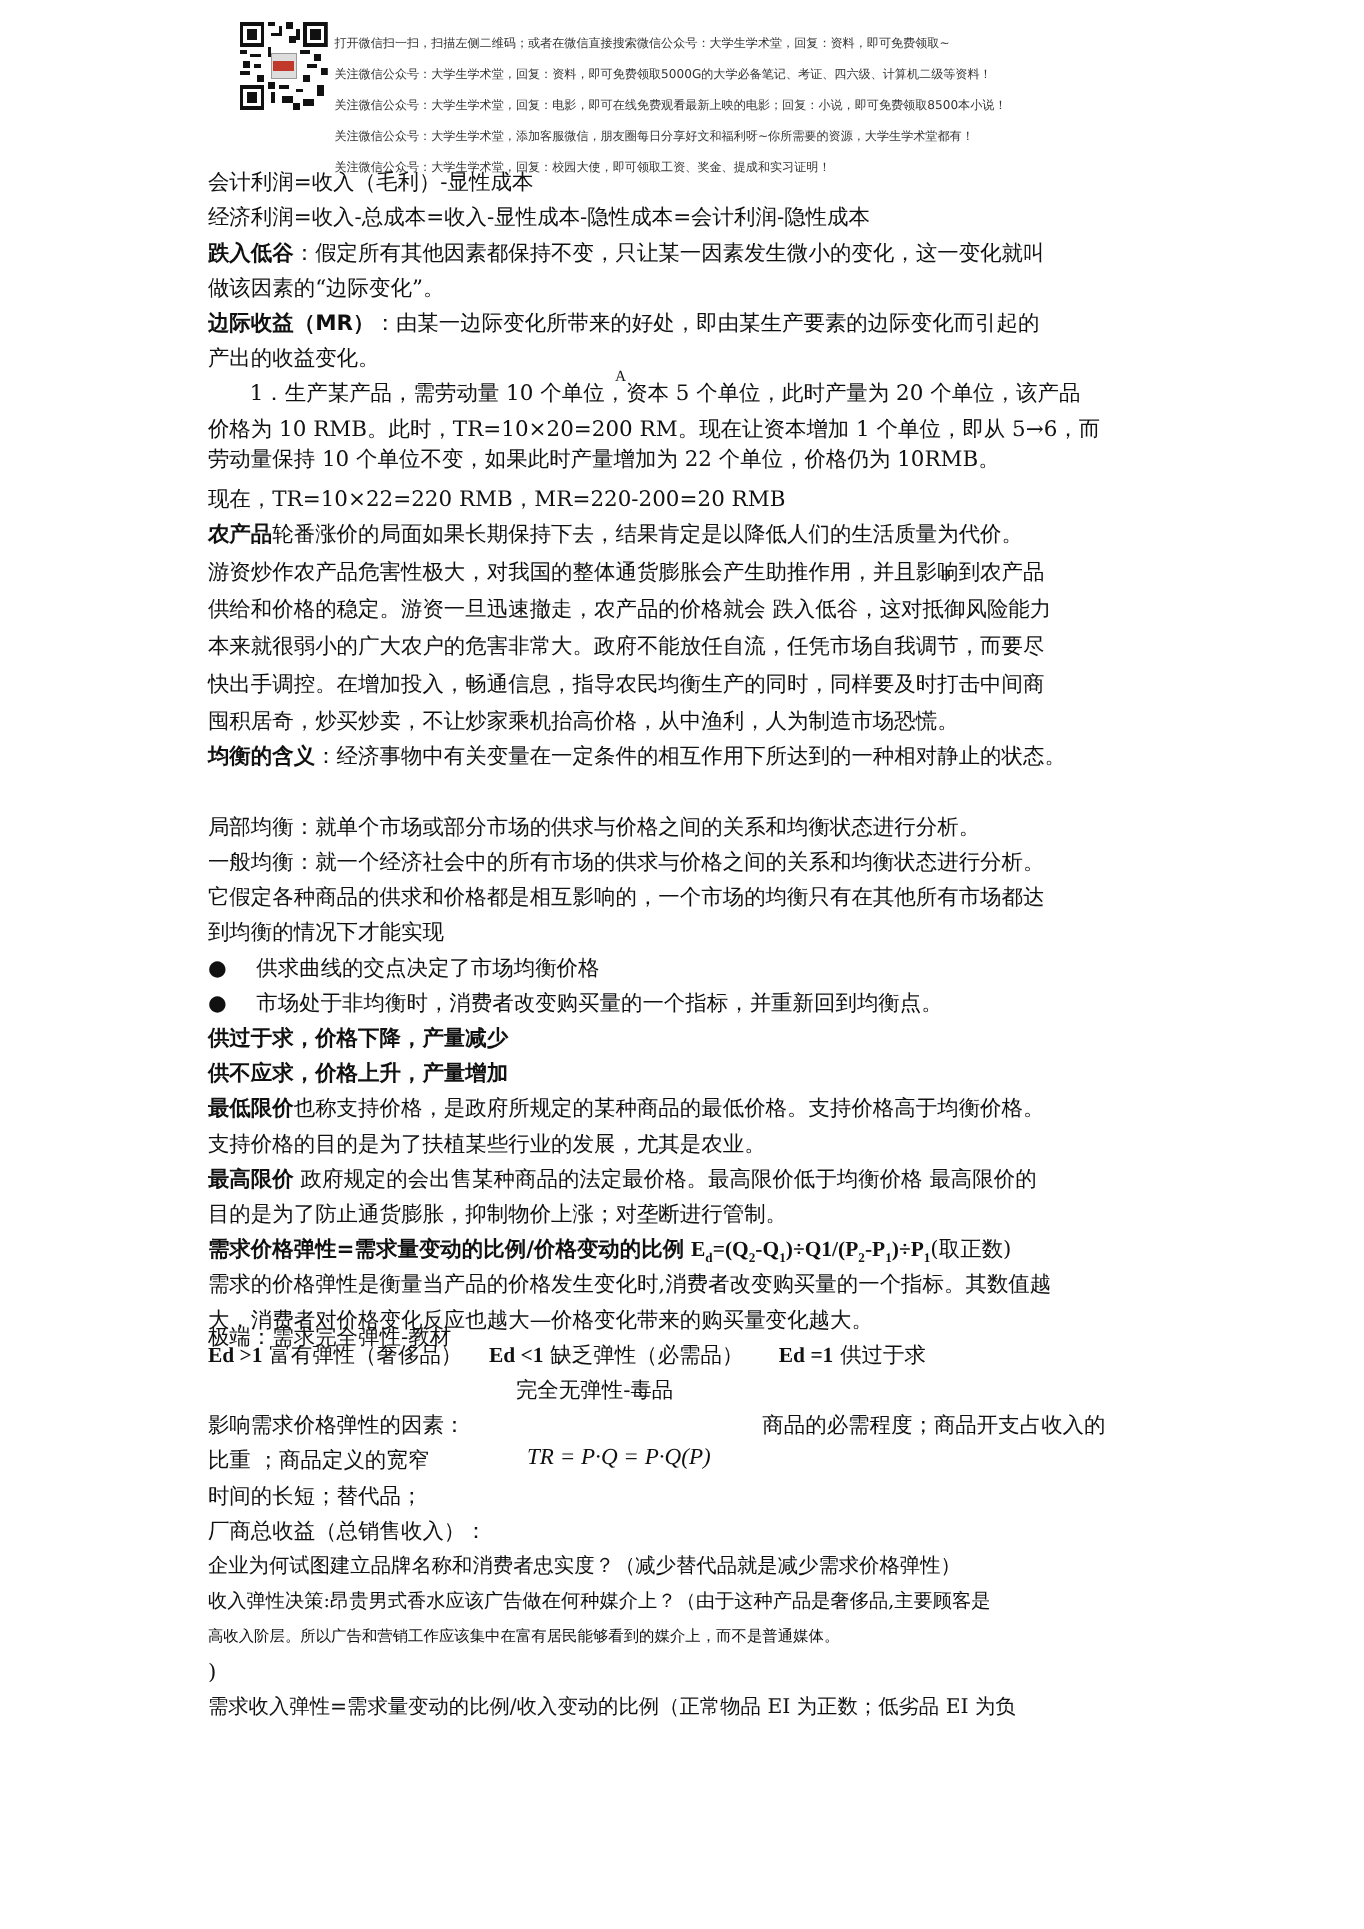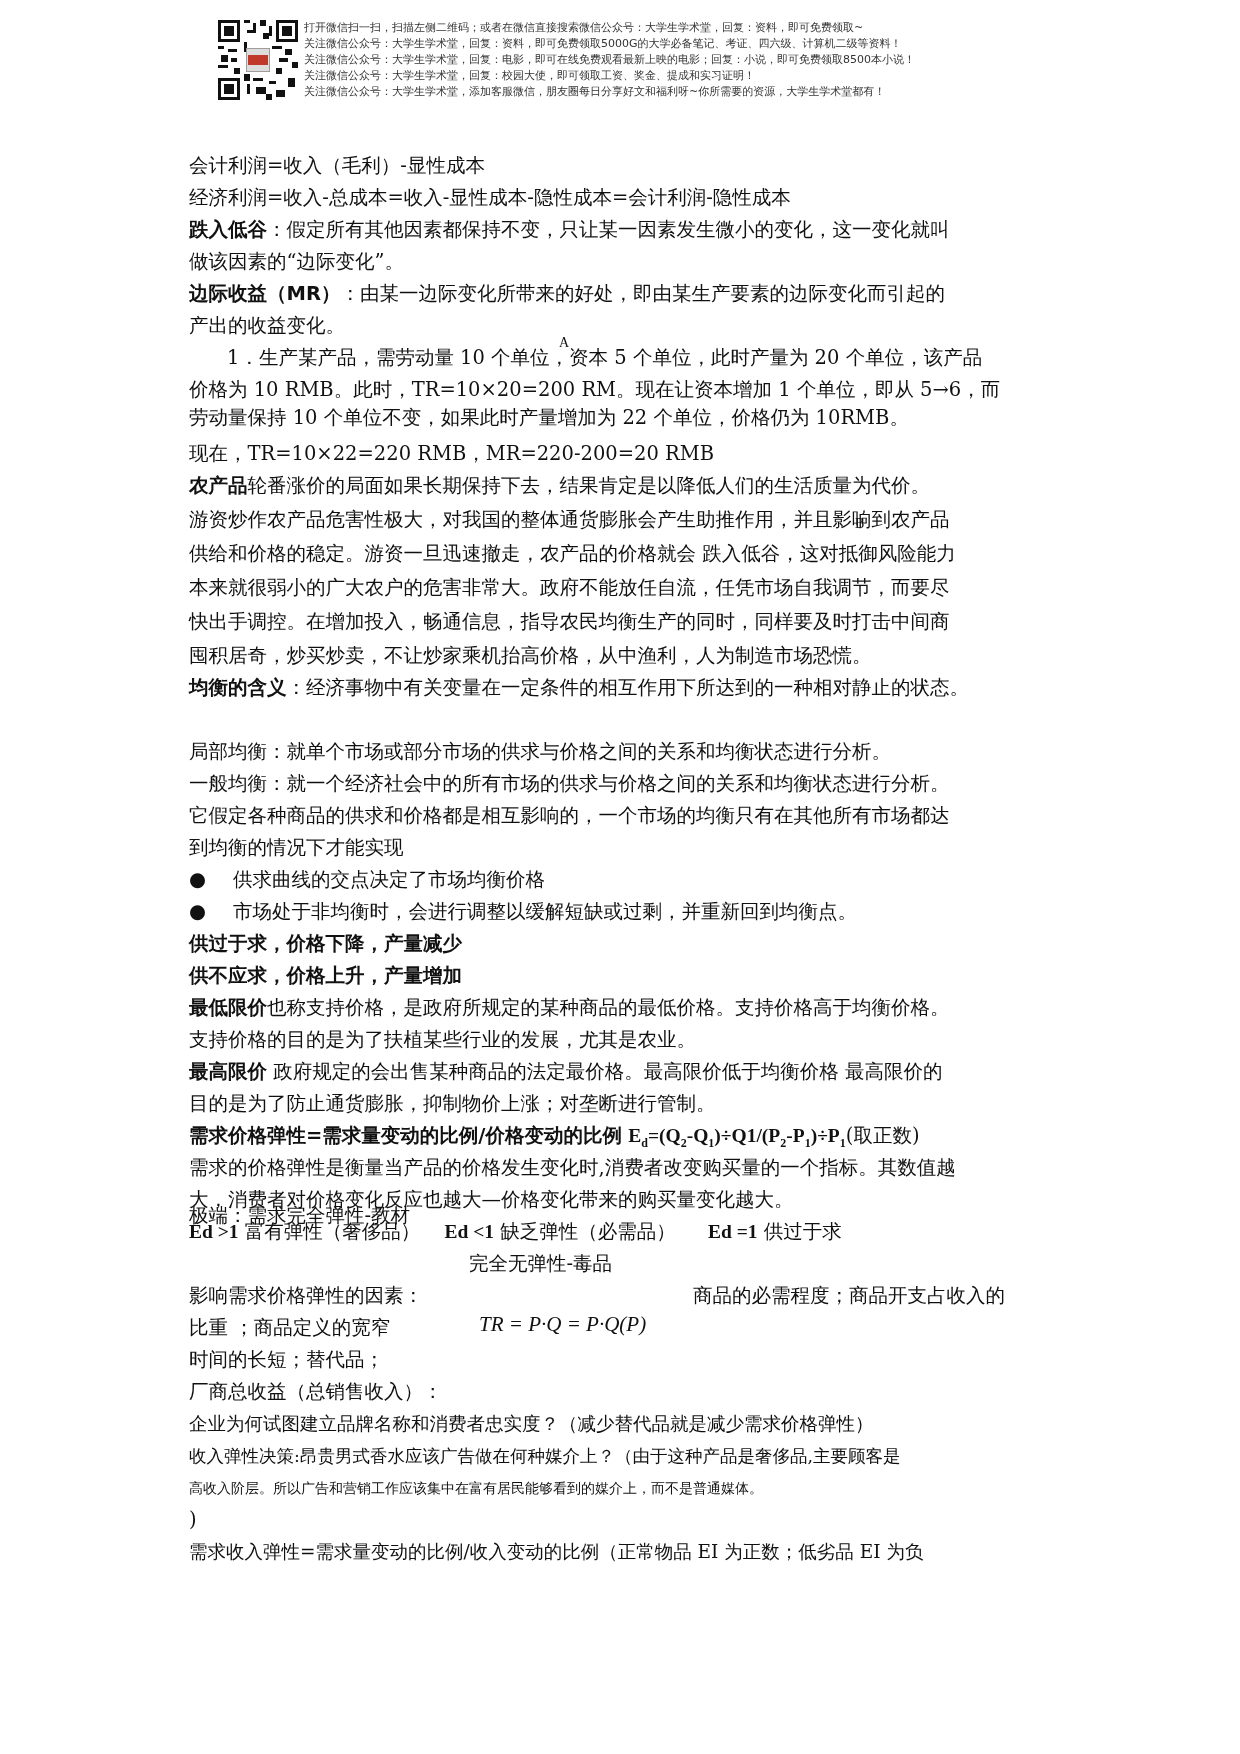--- a/index.html
+++ b/index.html
@@ -4,21 +4,21 @@
 <style>
   html, body { margin: 0; padding: 0; background: #ffffff; }
   body { width: 1240px; height: 1754px; position: relative; overflow: hidden;
          font-family: "DejaVu Serif", "Liberation Serif", serif; color: #111; }
   .header { position: absolute; left: 218px; top: 20px; width: 740px; height: 84px; }
   .qr { position: absolute; left: 0; top: 0; width: 80px; height: 80px; }
   .qr svg { width: 80px; height: 80px; display: block; }
   .promo { position: absolute; left: 86px; top: 0; width: 660px;
            font-family: "DejaVu Sans", "Liberation Sans", sans-serif;
            font-size: 11px; line-height: 16px; color: #333; white-space: nowrap; }
-  .promo div { height: 16px; }
+  .promo div { height: 16px; margin-top: 12px; }
   .content { position: absolute; left: 189px; top: 150px; width: 880px; }
   .line { position: absolute; left: 0; white-space: nowrap; font-size: 19.5px;
           line-height: 32px; height: 32px; }
   .b { font-weight: bold; font-family: "DejaVu Sans", "Liberation Sans", sans-serif; }
   .kai { font-family: "DejaVu Serif", "Liberation Serif", serif; }
   .bullet { display: inline-block; width: 44px; }
   .marker { position: absolute; font-size: 14px; font-family: "Liberation Serif", serif; }
   .formula { position: absolute; font-style: italic; font-family: "Liberation Serif", serif;
              font-size: 21px; white-space: nowrap; }
   sub { font-size: 12px; }
@@ -68,22 +68,22 @@
           <rect x="15" y="23" width="2" height="2"></rect>
       </g>
       <rect x="9" y="9" width="7" height="7" fill="#ddd" stroke="#999" stroke-width="0.3"></rect>
       <rect x="9.5" y="11" width="6" height="3" fill="#c0392b"></rect>
     </svg>
   </div>
   <div class="promo">
     <div>打开微信扫一扫，扫描左侧二维码；或者在微信直接搜索微信公众号：大学生学术堂，回复：资料，即可免费领取~</div>
     <div>关注微信公众号：大学生学术堂，回复：资料，即可免费领取5000G的大学必备笔记、考证、四六级、计算机二级等资料！</div>
     <div>关注微信公众号：大学生学术堂，回复：电影，即可在线免费观看最新上映的电影；回复：小说，即可免费领取8500本小说！</div>
+    <div>关注微信公众号：大学生学术堂，添加客服微信，朋友圈每日分享好文和福利呀~你所需要的资源，大学生学术堂都有！</div>
     <div>关注微信公众号：大学生学术堂，回复：校园大使，即可领取工资、奖金、提成和实习证明！</div>
-    <div>关注微信公众号：大学生学术堂，添加客服微信，朋友圈每日分享好文和福利呀~你所需要的资源，大学生学术堂都有！</div>
   </div>
 </div>
 
 <div class="content">
   <div class="line" style="top:0px">会计利润=收入（毛利）-显性成本</div>
   <div class="line" style="top:32px">经济利润=收入-总成本=收入-显性成本-隐性成本=会计利润-隐性成本</div>
   <div class="line" style="top:64px"><span class="b">跌入低谷</span><span>：假定所有其他因素都保持不变，只让某一因素发生微小的变化，这一变化就叫</span></div>
   <div class="line" style="top:96px">做该因素的“边际变化”。</div>
   <div class="line" style="top:128px"><span class="b">边际收益（MR）</span><span>：由某一边际变化所带来的好处，即由某生产要素的边际变化而引起的</span></div>
   <div class="line" style="top:160px">产出的收益变化。</div>
@@ -100,21 +100,21 @@
   <div class="line kai" style="top:422px">本来就很弱小的广大农户的危害非常大。政府不能放任自流，任凭市场自我调节，而要尽</div>
   <div class="line kai" style="top:456px">快出手调控。在增加投入，畅通信息，指导农民均衡生产的同时，同样要及时打击中间商</div>
   <div class="line kai" style="top:490px">囤积居奇，炒买炒卖，不让炒家乘机抬高价格，从中渔利，人为制造市场恐慌。</div>
 
   <div class="line" style="top:522px"><span class="b">均衡的含义</span><span>：经济事物中有关变量在一定条件的相互作用下所达到的一种相对静止的状态。</span></div>
   <div class="line" style="top:586px">局部均衡：就单个市场或部分市场的供求与价格之间的关系和均衡状态进行分析。</div>
   <div class="line" style="top:618px">一般均衡：就一个经济社会中的所有市场的供求与价格之间的关系和均衡状态进行分析。</div>
   <div class="line" style="top:650px">它假定各种商品的供求和价格都是相互影响的，一个市场的均衡只有在其他所有市场都达</div>
   <div class="line" style="top:682px">到均衡的情况下才能实现</div>
   <div class="line" style="top:714px"><span class="bullet">●</span><span>供求曲线的交点决定了市场均衡价格</span></div>
-  <div class="line" style="top:746px"><span class="bullet">●</span><span>市场处于非均衡时，会进行调整以缓解短缺或过剩，并重新回到均衡点。</span></div>
+  <div class="line" style="top:746px"><span class="bullet">●</span><span>市场处于非均衡时，消费者改变购买量的一个指标，并重新回到均衡点。</span></div>
   <div class="line b" style="top:778px">供过于求，价格下降，产量减少</div>
   <div class="line b" style="top:810px">供不应求，价格上升，产量增加</div>
   <div class="line" style="top:842px"><span class="b">最低限价</span><span>也称支持价格，是政府所规定的某种商品的最低价格。支持价格高于均衡价格。</span></div>
   <div class="line" style="top:874px">支持价格的目的是为了扶植某些行业的发展，尤其是农业。</div>
   <div class="line" style="top:906px"><span class="b">最高限价</span><span>  政府规定的会出售某种商品的法定最价格。最高限价低于均衡价格   最高限价的</span></div>
   <div class="line" style="top:938px">目的是为了防止通货膨胀，抑制物价上涨；对垄断进行管制。</div>
   <div class="line" style="top:970px"><span class="b">需求价格弹性=需求量变动的比例/价格变动的比例</span>&nbsp;<span class="b" style="font-family:'Liberation Serif',serif"><span>E</span><sub>d</sub><span>=(Q</span><sub>2</sub><span>-Q</span><sub>1</sub><span>)÷Q1/(P</span><sub>2</sub><span>-P</span><sub>1</sub><span>)÷P</span><sub>1</sub></span><span>(取正数)</span></div>
   <div class="line" style="top:1002px">需求的价格弹性是衡量当产品的价格发生变化时,消费者改变购买量的一个指标。其数值越</div>
   <div class="line" style="top:1034px">大，消费者对价格变化反应也越大—价格变化带来的购买量变化越大。</div>
   <div class="line" style="top:1066px">

